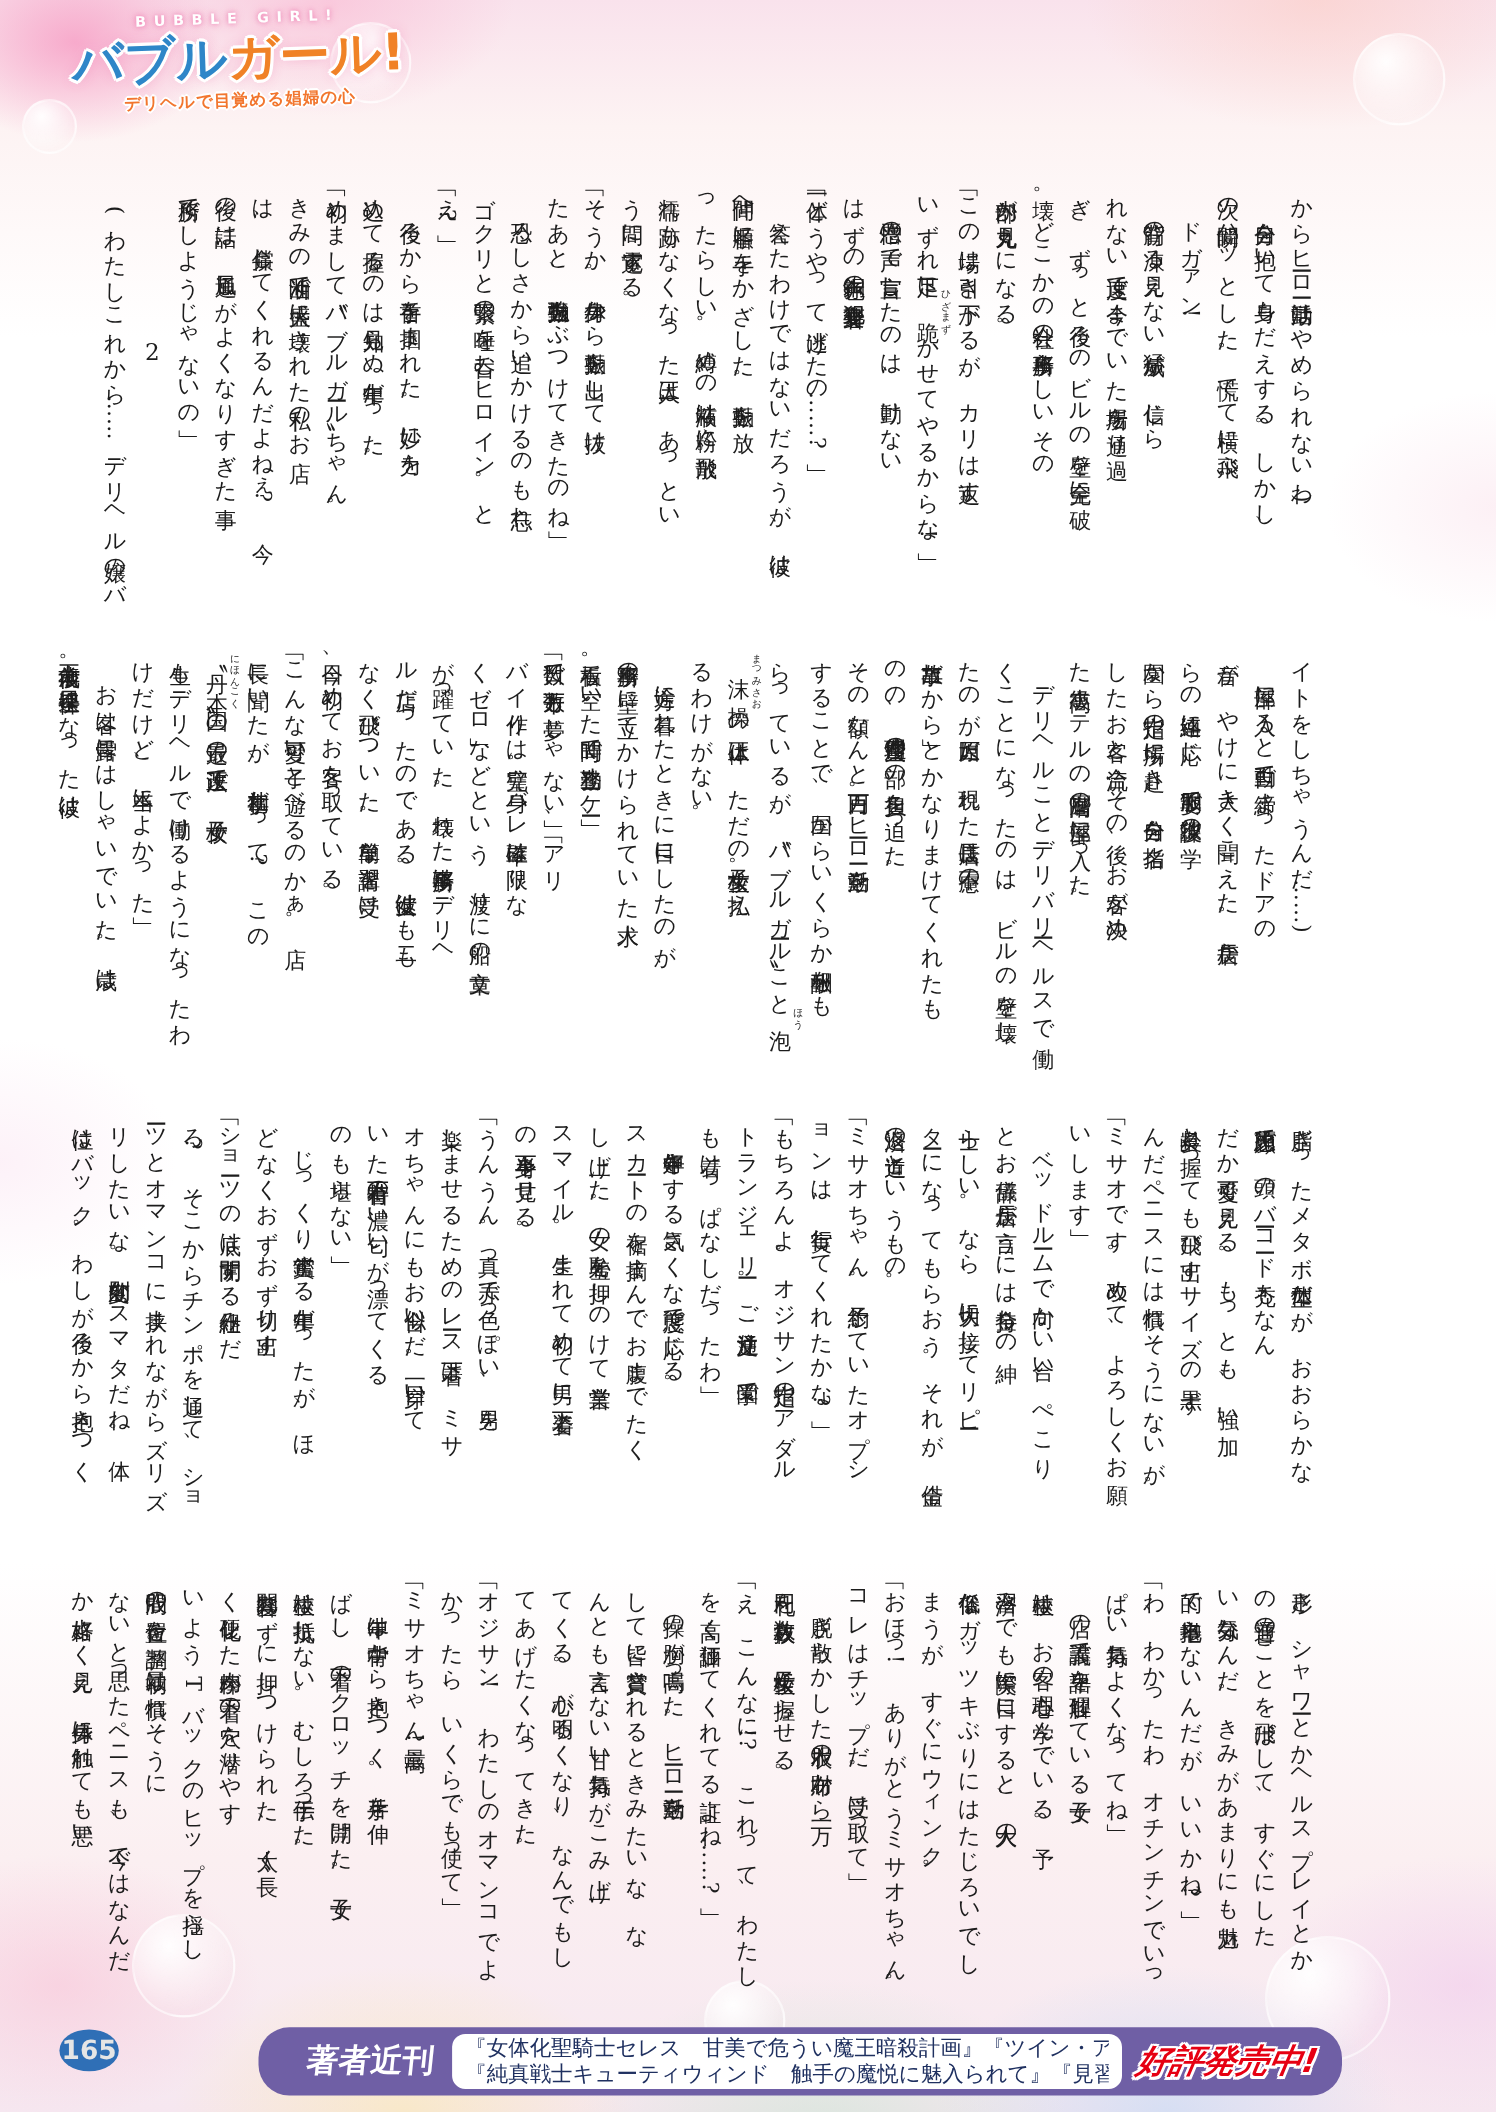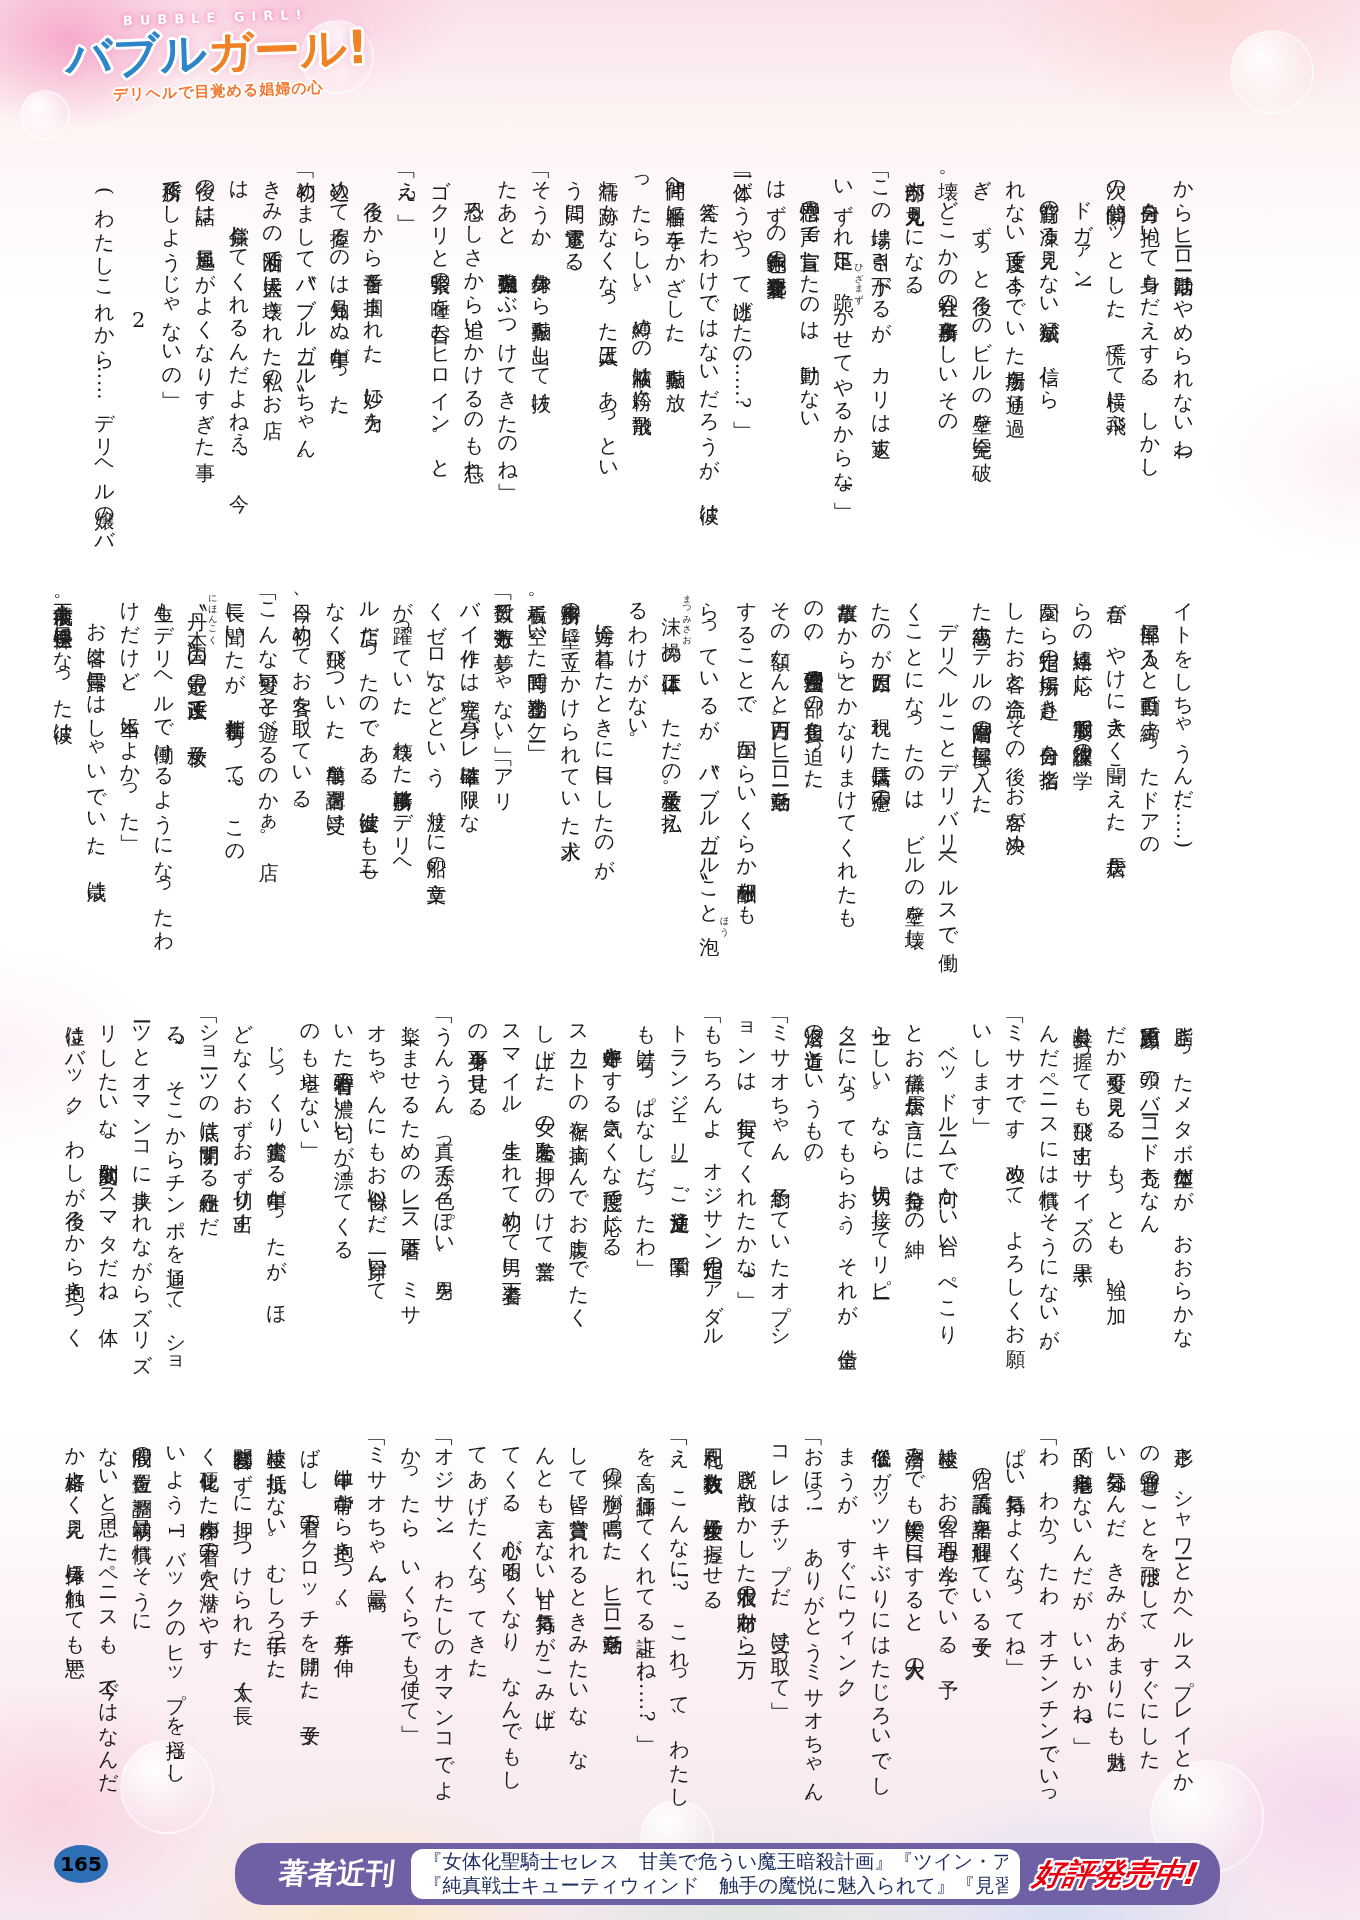--- a/index.html
+++ b/index.html
@@ -41,22 +41,22 @@
   
   .band{position:absolute;right:160px;height:392px;writing-mode:vertical-rl;
         color:#1c1c1c;font-size:20px;letter-spacing:.6px;}
   .band .col{height:100%;line-height:33.6px;}
   .band .col.indent{padding-top:21px;}
   .band .col.num{padding-top:142px;text-orientation:upright;font-size:21px;}
   .b1{top:166px;}.b2{top:588px;}.b3{top:1011px;}.b4{top:1433px;}
   ruby rt{font-size:9px;letter-spacing:0;}
   
   .page-num{position:absolute;left:54px;top:1845px;width:54px;height:38px;border-radius:50%;
-    background:#2f6fb6;color:#000000;font-family:"DejaVu Sans","Liberation Sans",sans-serif;
-    font-size:20px;font-weight:bold;display:flex;align-items:center;justify-content:center;}
+    background:#2f6fb6;color:#e5e5e5;font-family:"DejaVu Sans","Liberation Sans",sans-serif;
+    font-size:24px;font-weight:bold;display:flex;align-items:center;justify-content:center;}
   .footer-bar{position:absolute;left:235px;top:1843px;width:985px;height:62px;background:#6f5fa5;
     border-radius:28px;display:flex;align-items:center;
     font-family:"DejaVu Sans","Liberation Sans",sans-serif;}
   .footer-label{color:#ffffff;font-size:29px;font-weight:900;margin:0 16px 0 44px;white-space:nowrap;
     transform:skewX(-6deg);}
   .footer-box{background:#ffffff;border-radius:12px;height:50px;flex:1;min-width:0;
     display:flex;flex-direction:column;justify-content:center;padding:0 12px;}
   .footer-box div{color:#1f3060;font-size:19.5px;line-height:24px;white-space:nowrap;overflow:hidden;}
   .footer-burst{color:#e60012;font-size:30px;font-weight:900;font-style:italic;margin:0 22px 0 14px;
     white-space:nowrap;transform:skewX(-10deg);

